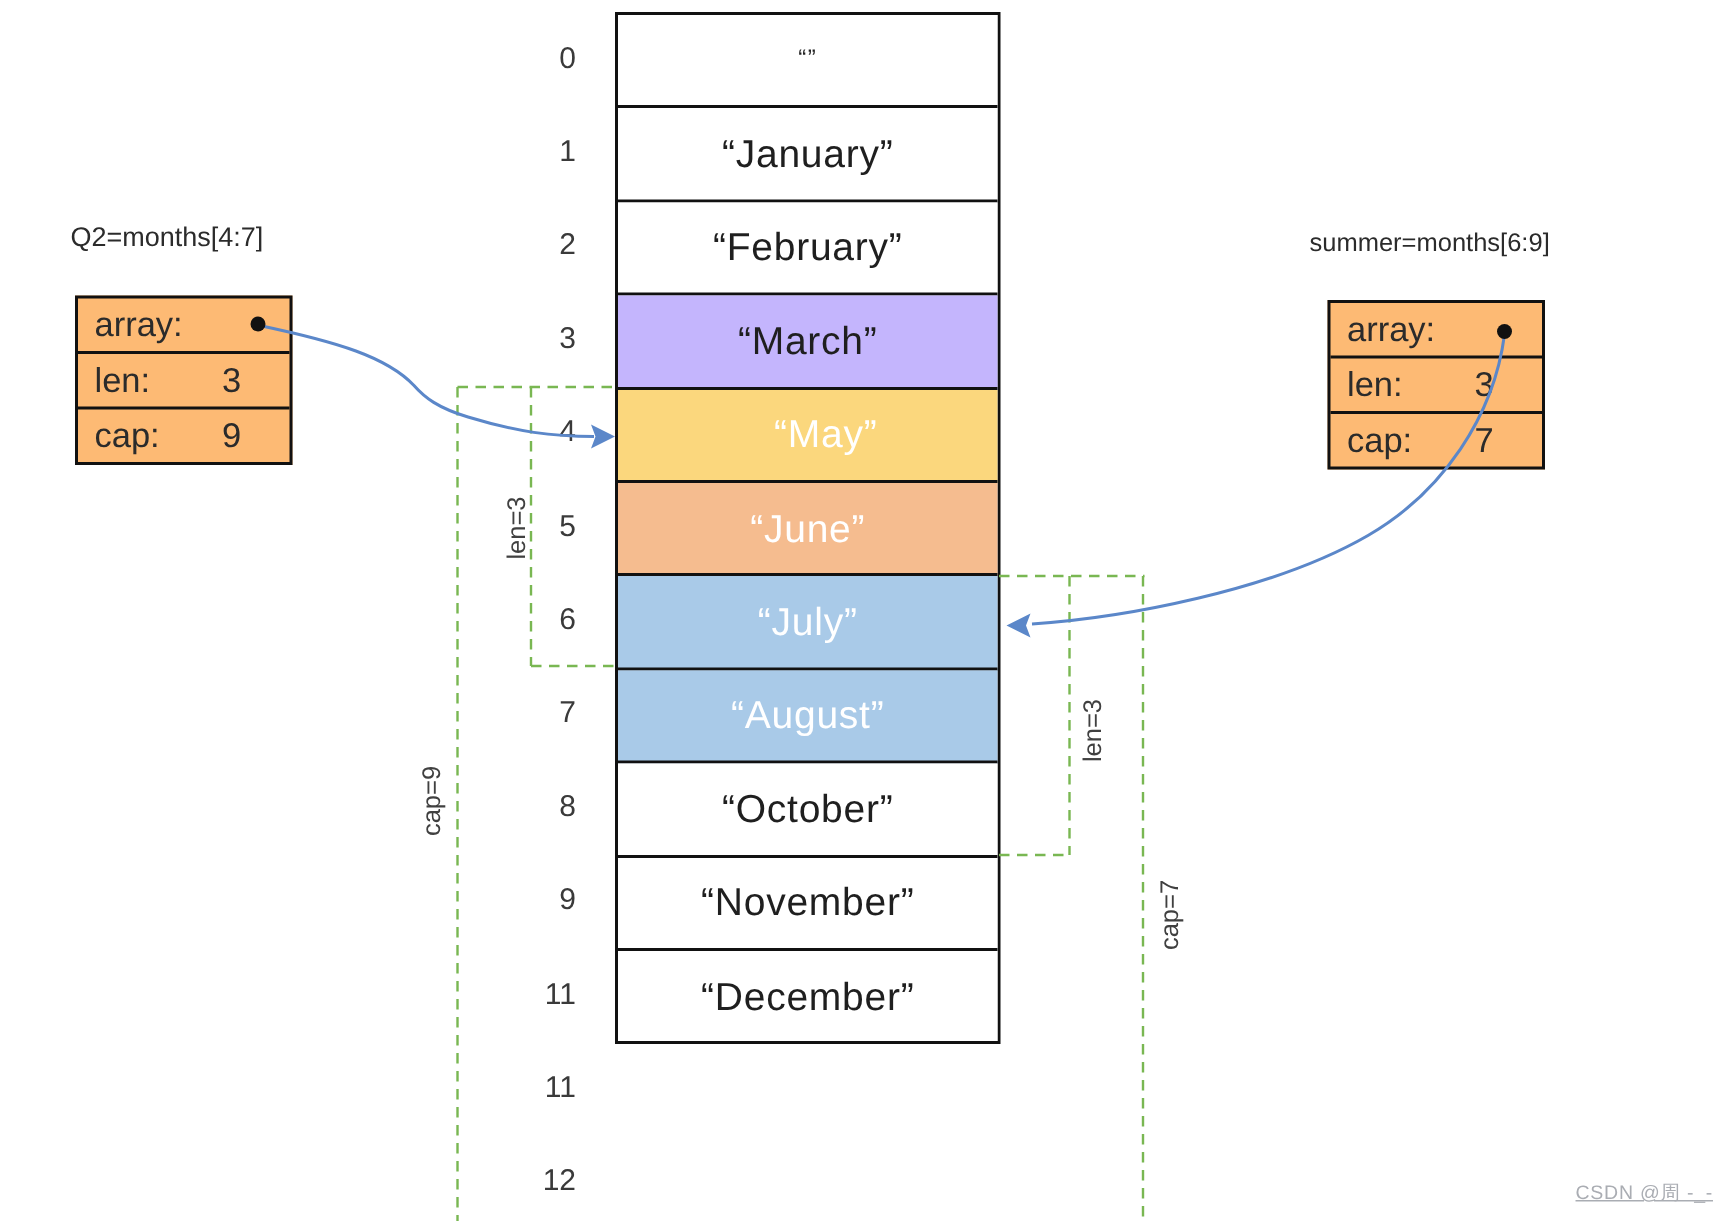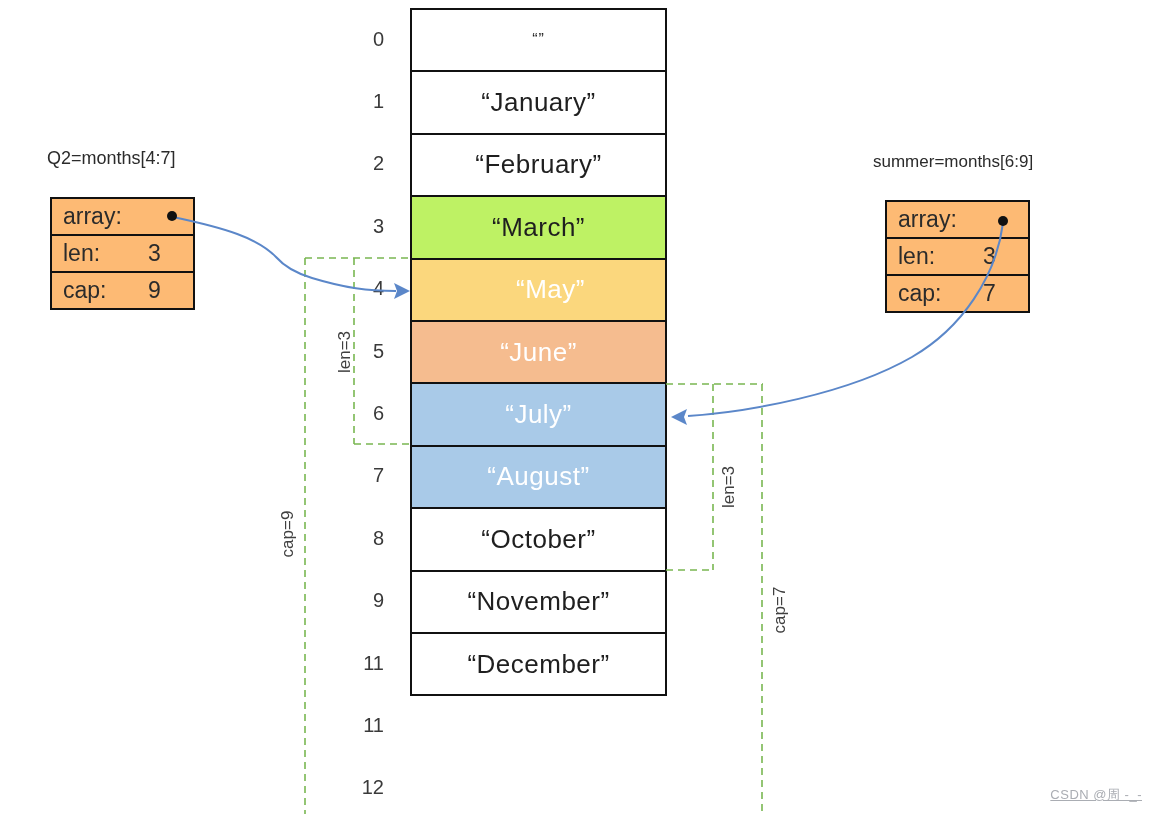--- a/index.html
+++ b/index.html
@@ -104,21 +104,21 @@
   <div class="array-box">
     <div class="cell small" style="background: rgb(255, 255, 255); color: rgb(31, 31, 31);">
         <span>“”</span>
       </div>
     <div class="cell" style="background: rgb(255, 255, 255); color: rgb(31, 31, 31);">
         <span>“January”</span>
       </div>
     <div class="cell" style="background: rgb(255, 255, 255); color: rgb(31, 31, 31);">
         <span>“February”</span>
       </div>
-    <div class="cell" style="background: #bef264; color: rgb(31, 31, 31);">
+    <div class="cell" style="background: #c4b5fd; color: rgb(31, 31, 31);">
         <span>“March”</span>
       </div>
     <div class="cell" style="background: rgb(251, 215, 125); color: rgb(255, 255, 255); padding-left: 24px;">
         <span>“May”</span>
       </div>
     <div class="cell" style="background: rgb(245, 188, 143); color: rgb(255, 255, 255);">
         <span>“June”</span>
       </div>
     <div class="cell" style="background: rgb(169, 202, 232); color: rgb(255, 255, 255);">
         <span>“July”</span>

